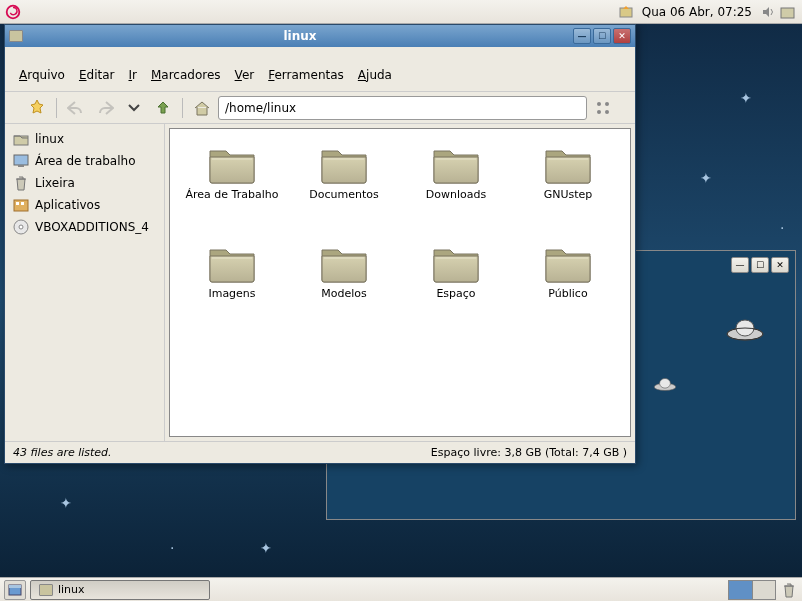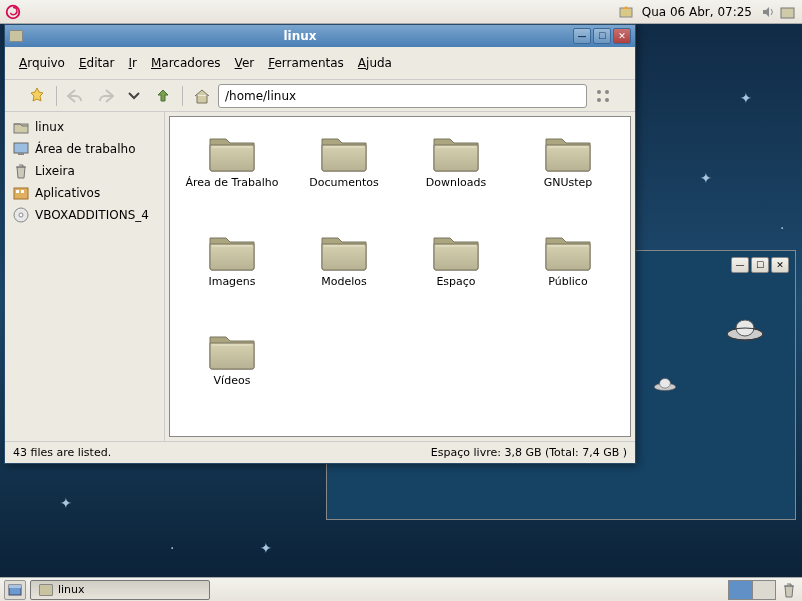--- a/index.html
+++ b/index.html
@@ -41,42 +41,42 @@
 
 
 .fm-window { position: absolute; left: 4px; top: 24px; width: 632px; height: 440px; background: #edeae1; border: 1px solid #2a4a6a; box-shadow: 2px 2px 8px rgba(0,0,0,0.4); z-index: 50; display: flex; flex-direction: column; }
 .fm-titlebar { height: 22px; background: linear-gradient(#7aa5ce, #4a7fb5); display: flex; align-items: center; padding: 0 4px; color: #fff; font-size: 12px; font-weight: bold; }
 .fm-titlebar .folder-mini { margin-right: 4px; }
 .fm-title { flex: 1; text-align: center; }
 .fm-title-btns { display: flex; gap: 2px; }
 .title-btn { width: 18px; height: 16px; background: linear-gradient(#9bbad8, #6b97c2); border: 1px solid #3a6a9a; display: flex; align-items: center; justify-content: center; font-size: 9px; color: #1a3a5a; cursor: pointer; border-radius: 2px; }
 .title-btn.close { background: linear-gradient(#c87070, #b04040); color: #fff; }
 
-.fm-menubar { height: 24px; display: flex; align-items: center; padding: 16px 8px; font-size: 12px; gap: 2px; border-bottom: 1px solid #ccc; }
+.fm-menubar { height: 24px; display: flex; align-items: center; padding: 16px 8px; font-size: 12px; gap: 2px; border-bottom: 1px solid #ccc; margin-top: 12px; }
 .fm-menu-item { padding: 2px 6px; cursor: pointer; }
 .menu-ul { text-decoration: underline; }
 
 .fm-toolbar { height: 32px; display: flex; align-items: center; padding: 0 19px; gap: 3px; border-bottom: 1px solid #ccc; }
 .tb-btn { width: 26px; height: 26px; display: flex; align-items: center; justify-content: center; cursor: pointer; border-radius: 3px; }
 .tb-btn.disabled { opacity: 0.4; cursor: default; }
 .tb-sep { width: 1px; height: 20px; background: #bbb; margin: 0 3px; }
 .address-bar { flex: 1; height: 24px; background: #fff; border: 1px solid #999; border-radius: 3px; padding: 0 6px; font-size: 12px; display: flex; align-items: center; }
 
 .fm-body { flex: 1; display: flex; background: #edeae1; overflow: hidden; }
 .fm-sidebar { width: 160px; border-right: 1px solid #ccc; padding: 4px 0; font-size: 12px; }
 .side-item { display: flex; align-items: center; gap: 6px; padding: 3px 8px; cursor: pointer; }
 .side-icon { width: 16px; height: 16px; display: flex; align-items: center; justify-content: center; }
 
 .fm-content { flex: 1; background: #fff; border: 1px solid #888; margin: 4px; padding: 12px 8px; display: grid; grid-template-columns: repeat(4, 1fr); grid-auto-rows: 95px; gap: 4px; align-content: start; }
 .folder-item { display: flex; flex-direction: column; align-items: center; gap: 3px; cursor: pointer; padding: 4px; font-size: 11px; text-align: center; }
 .folder-big { width: 48px; height: 40px; position: relative; }
 .folder-big svg { width: 100%; height: 100%; }
 
 .fm-statusbar { height: 22px; display: flex; align-items: center; padding: 0 8px; font-size: 11px; border-top: 1px solid #ccc; }
-.status-left { flex: 1; }
+.status-left { flex: 1; font-style: italic; }
 .status-right { }
 </style>
 </head>
 <body>
 
 <svg width="0" height="0" style="position:absolute">
   <defs>
     <linearGradient id="folderGrad" x1="0" y1="0" x2="0" y2="1">
       <stop offset="0" stop-color="#d6d1b0"></stop>
       <stop offset="1" stop-color="#b8b294"></stop>
@@ -300,26 +300,20 @@
               <use href="#folder-icon"></use>
             </svg></div>
           <span>Espaço</span>
         </div>
         <div class="folder-item">
           <div class="folder-big"><svg>
               <use href="#folder-icon"></use>
             </svg></div>
           <span>Público</span>
         </div>
-        <div class="folder-item">
-          <div class="folder-big"><svg>
-              <use href="#folder-icon"></use>
-            </svg></div>
-          <span>Vídeos</span>
-        </div>
       </div>
   </div>
   <div class="fm-statusbar">
     <div class="status-left">43 files are listed.</div>
     <div class="status-right">Espaço livre: 3,8 GB (Total: 7,4 GB )</div>
   </div>
 </div>
 
 <div class="bottom-panel">
   <div class="show-desktop">

